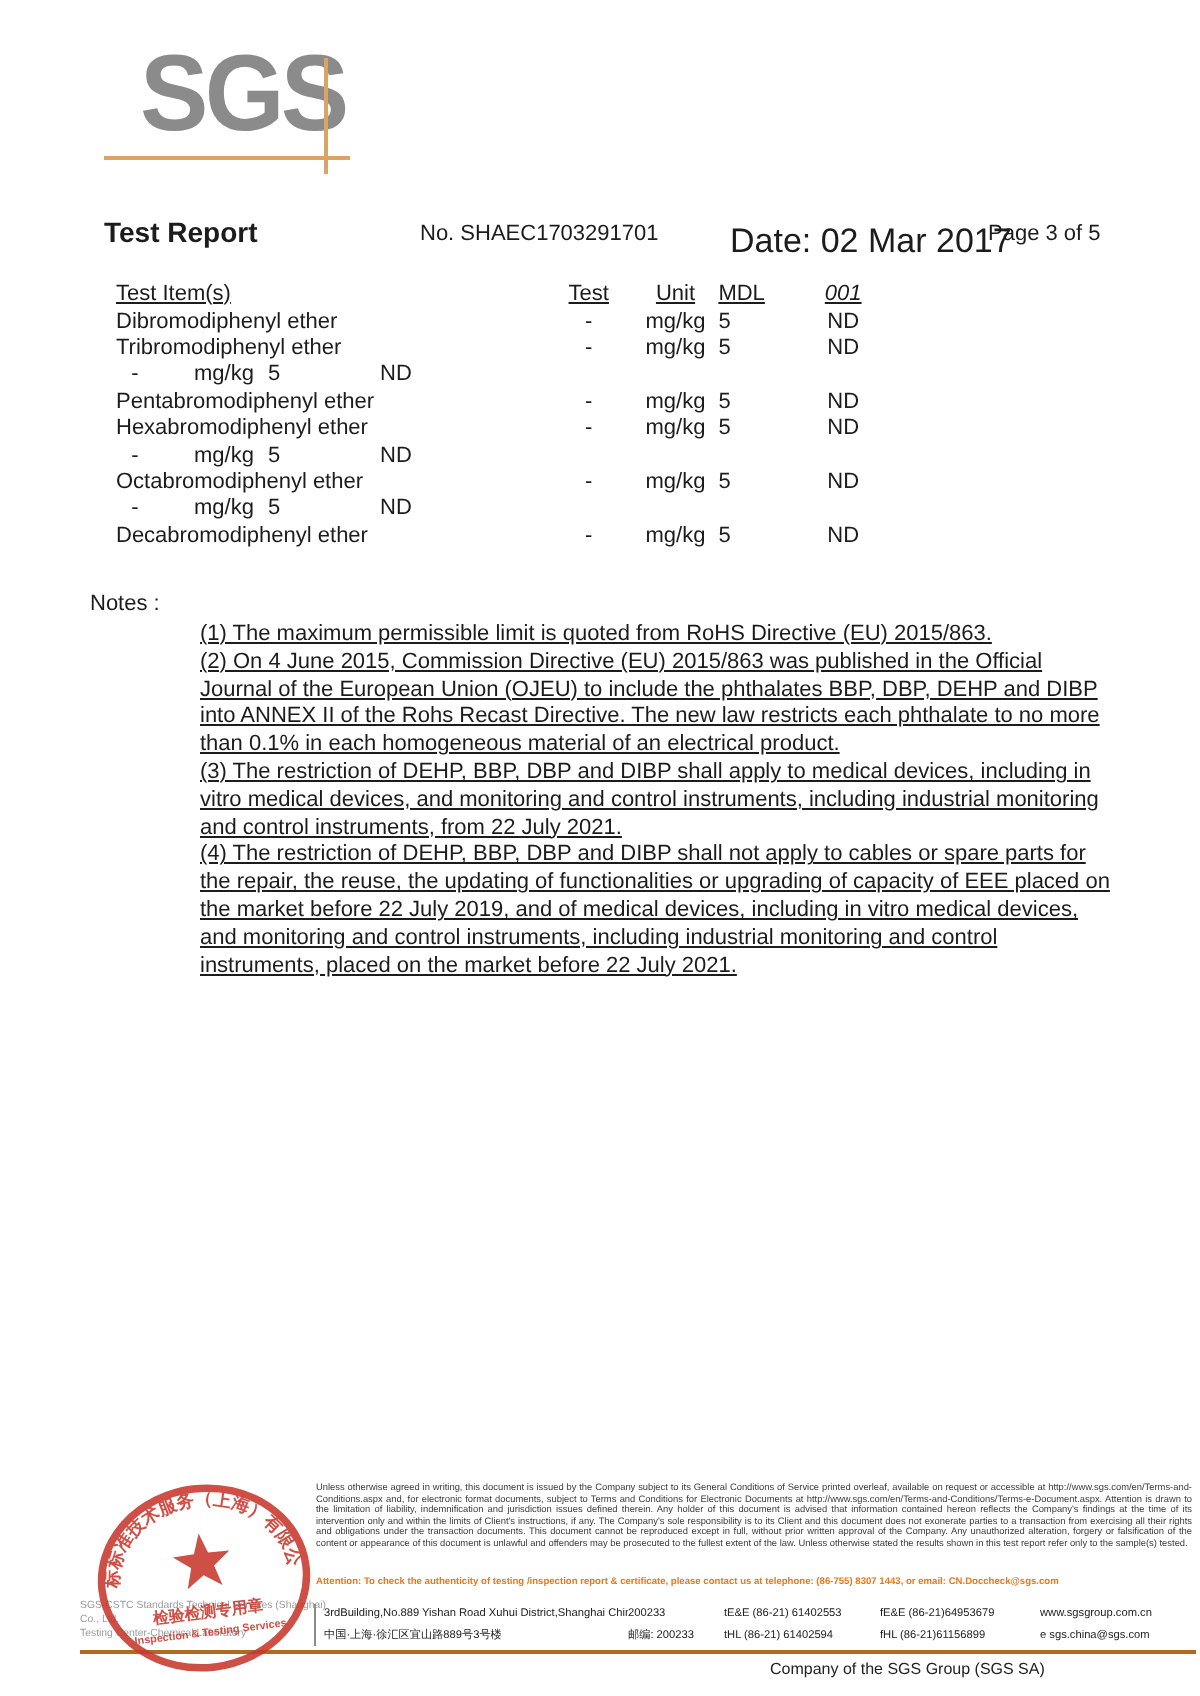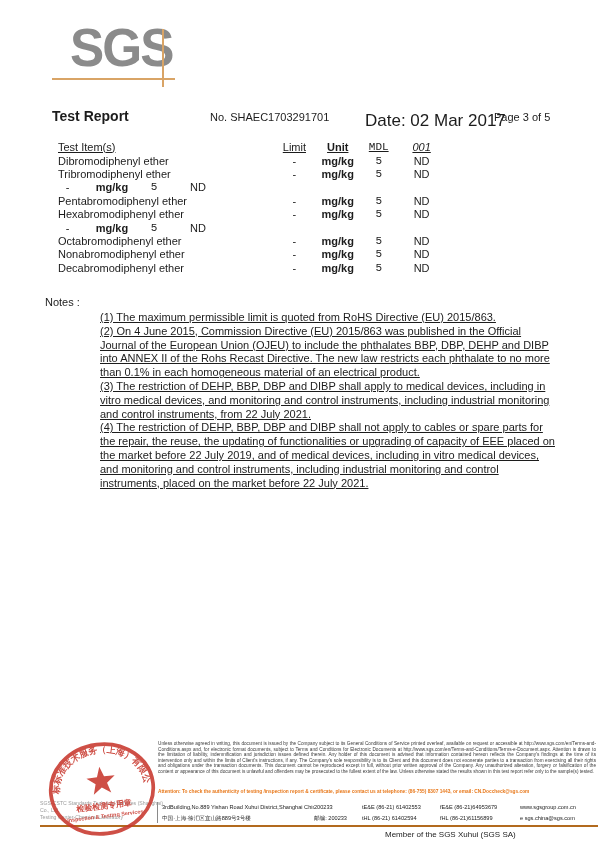--- a/index.html
+++ b/index.html
@@ -22,22 +22,22 @@
   .report-no   { position:absolute; left:210px; top:111px; font-size:11px; }
   .report-date { position:absolute; left:365px; top:111px; font-size:17px; }
   .report-page { position:absolute; left:482px; top:111px; font-size:11px;padding-left:12px; }
 
   
   .results-table { position:absolute; left:45px; top:139px; width:400px; font-size:11px; }
   .trow { display:flex; height:13.4px; align-items:center; }
   .thead { height:15px; }
   .c-item  { width:220px; padding-left:13px; text-align:left; }
   .c-limit { width:45px;  text-align:center; }
-  .c-unit  { width:44px;  text-align:center;font-weight:bold; }
-  .c-mdl   { width:40px;  text-align:center;font-family:Liberation Mono, monospace; }
+  .c-unit  { width:44px;  text-align:center; }
+  .c-mdl   { width:40px;  text-align:left; }
   .c-val   { width:48px;  text-align:center; }
   .thead span { text-decoration:underline; }
   .thead .h-sample { font-style:italic; }
 
   
   .notes-label { position:absolute; left:45px; top:296px; font-size:11px; }
   .notes-body  { position:absolute; left:100px; top:311px; width:460px; font-size:11px; line-height:13.8px; }
   .notes-body p { margin:0;text-decoration:underline; }
 
   
@@ -76,21 +76,21 @@
   </div>
 
   <div class="report-title">Test Report</div>
   <div class="report-no">No. SHAEC1703291701</div>
   <div class="report-date">Date: 02 Mar 2017</div>
   <div class="report-page">Page 3 of 5</div>
 
   <div class="results-table">
     <div class="trow thead">
       <span class="c-item">Test Item(s)</span>
-      <span class="c-limit">Limit</span>
+      <span class="c-limit">Test</span>
       <span class="c-unit">Unit</span>
       <span class="c-mdl">MDL</span>
       <span class="c-val h-sample">001</span>
     </div>
     <div id="tbody">
         <div class="trow">
           <span class="c-item">Dibromodiphenyl ether</span>
           <span class="c-limit">-</span>
           <span class="c-unit">mg/kg</span>
           <span class="c-mdl">5</span>
@@ -130,21 +130,20 @@
           <span class="c-val">ND</span>
         </div>
         <div class="trow">
           <span class="c-item">Octabromodiphenyl ether</span>
           <span class="c-limit">-</span>
           <span class="c-unit">mg/kg</span>
           <span class="c-mdl">5</span>
           <span class="c-val">ND</span>
         </div>
         <div class="trow">
-          <span class="c-item">Nonabromodiphenyl ether</span>
           <span class="c-limit">-</span>
           <span class="c-unit">mg/kg</span>
           <span class="c-mdl">5</span>
           <span class="c-val">ND</span>
         </div>
         <div class="trow">
           <span class="c-item">Decabromodiphenyl ether</span>
           <span class="c-limit">-</span>
           <span class="c-unit">mg/kg</span>
           <span class="c-mdl">5</span>
@@ -193,15 +192,15 @@
     <div class="addr-row">
       <span class="a-street">中国·上海·徐汇区宜山路889号3号楼</span>
       <span class="a-post">邮编: 200233</span>
       <span class="a-tel">tHL (86-21) 61402594</span>
       <span class="a-fax">fHL (86-21)61156899</span>
       <span class="a-web">e sgs.china@sgs.com</span>
     </div>
   </div>
 
   <div class="footer-rule"></div>
-  <div class="member">Member of the SGS Xuhui (SGS SA)</div>
+  <div class="member">Company of the SGS Group (SGS SA)</div>
 
 </div>
 
 </body></html>

